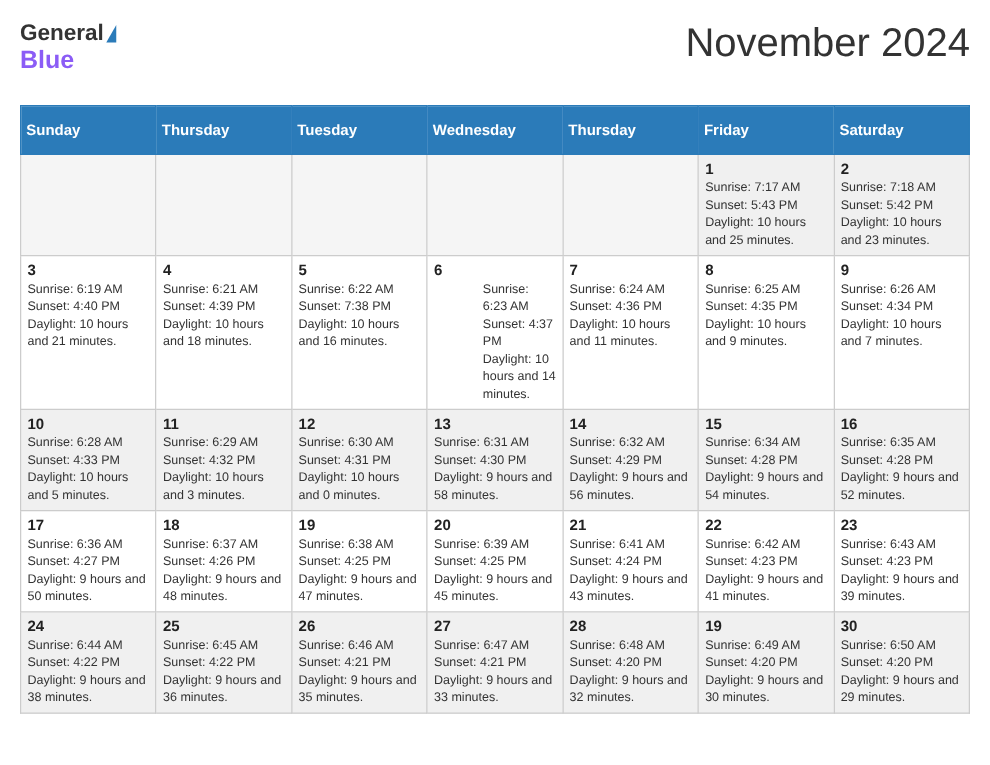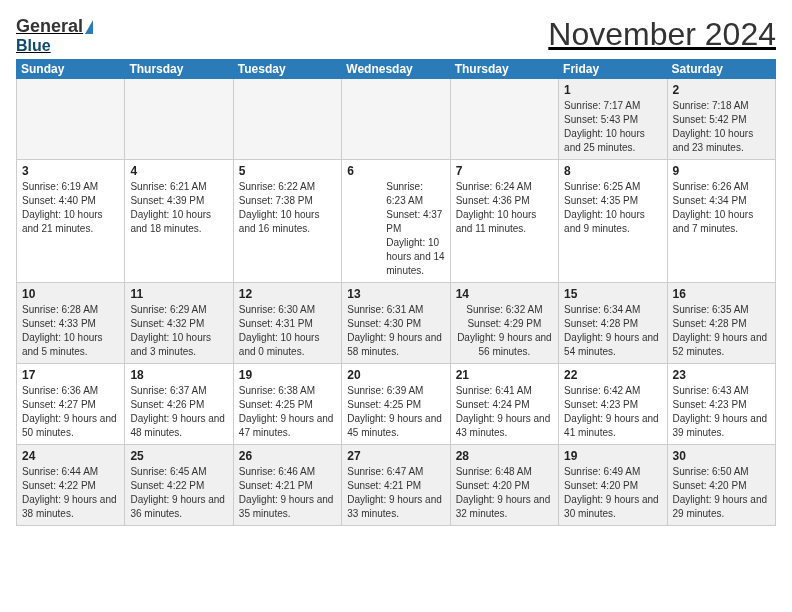--- a/index.html
+++ b/index.html
@@ -7,37 +7,36 @@
       font-family: Arial, sans-serif;
       background: #fff;
       width: 792px;
       min-height: 612px;
       padding: 16px;
     }
     .header-section {
       display: flex;
       justify-content: space-between;
       align-items: flex-start;
-      margin-bottom: 4px;
-      text-decoration: underline;
+      margin-bottom: 24px;
     }
     .logo {
       display: flex;
       flex-direction: column;
       align-items: flex-start;
     }
     .logo-general {
       font-size: 18px;
       font-weight: bold;
       color: #333;
     }
     .logo-blue {
-      font-size: 16px;
+      font-size: 20px;
       font-weight: bold;
-      color: #0c4a6e;
+      color: #8b5cf6;
     }
     .logo-icon {
       display: inline-block;
       width: 0;
       height: 0;
       border-left: 8px solid transparent;
       border-bottom: 14px solid #2b7bb9;
       margin-left: 2px;
       vertical-align: middle;
     }
@@ -58,21 +57,21 @@
       color: #555;
     }
     .calendar {
       width: 100%;
       border-collapse: collapse;
       font-size: 11px;
     }
     .calendar th {
       background: #2b7bb9;
       color: #fff;
-      padding: 2px 4px;
+      padding: 12px 4px;
       text-align: left;
       font-size: 12px;
       font-weight: bold;
       border: 1px solid #2b7bb9;
     }
     .calendar td {
       border: 1px solid #ccc;
       vertical-align: top;
       padding: 4px 5px;
       width: 108px;
@@ -210,21 +209,21 @@
 Daylight: 10 hours and 0 minutes.</div>
         </td>
         <td>
           <div class="day-number">13</div>
           <div class="day-info" style="white-space: pre-line;">Sunrise: 6:31 AM
 Sunset: 4:30 PM
 Daylight: 9 hours and 58 minutes.</div>
         </td>
         <td>
           <div class="day-number">14</div>
-          <div class="day-info" style="white-space: pre-line; text-align: center;">Sunrise: 6:32 AM
+          <div class="day-info" style="white-space: pre-line;">Sunrise: 6:32 AM
 Sunset: 4:29 PM
 Daylight: 9 hours and 56 minutes.</div>
         </td>
         <td>
           <div class="day-number">15</div>
           <div class="day-info" style="white-space: pre-line;">Sunrise: 6:34 AM
 Sunset: 4:28 PM
 Daylight: 9 hours and 54 minutes.</div>
         </td>
         <td>

